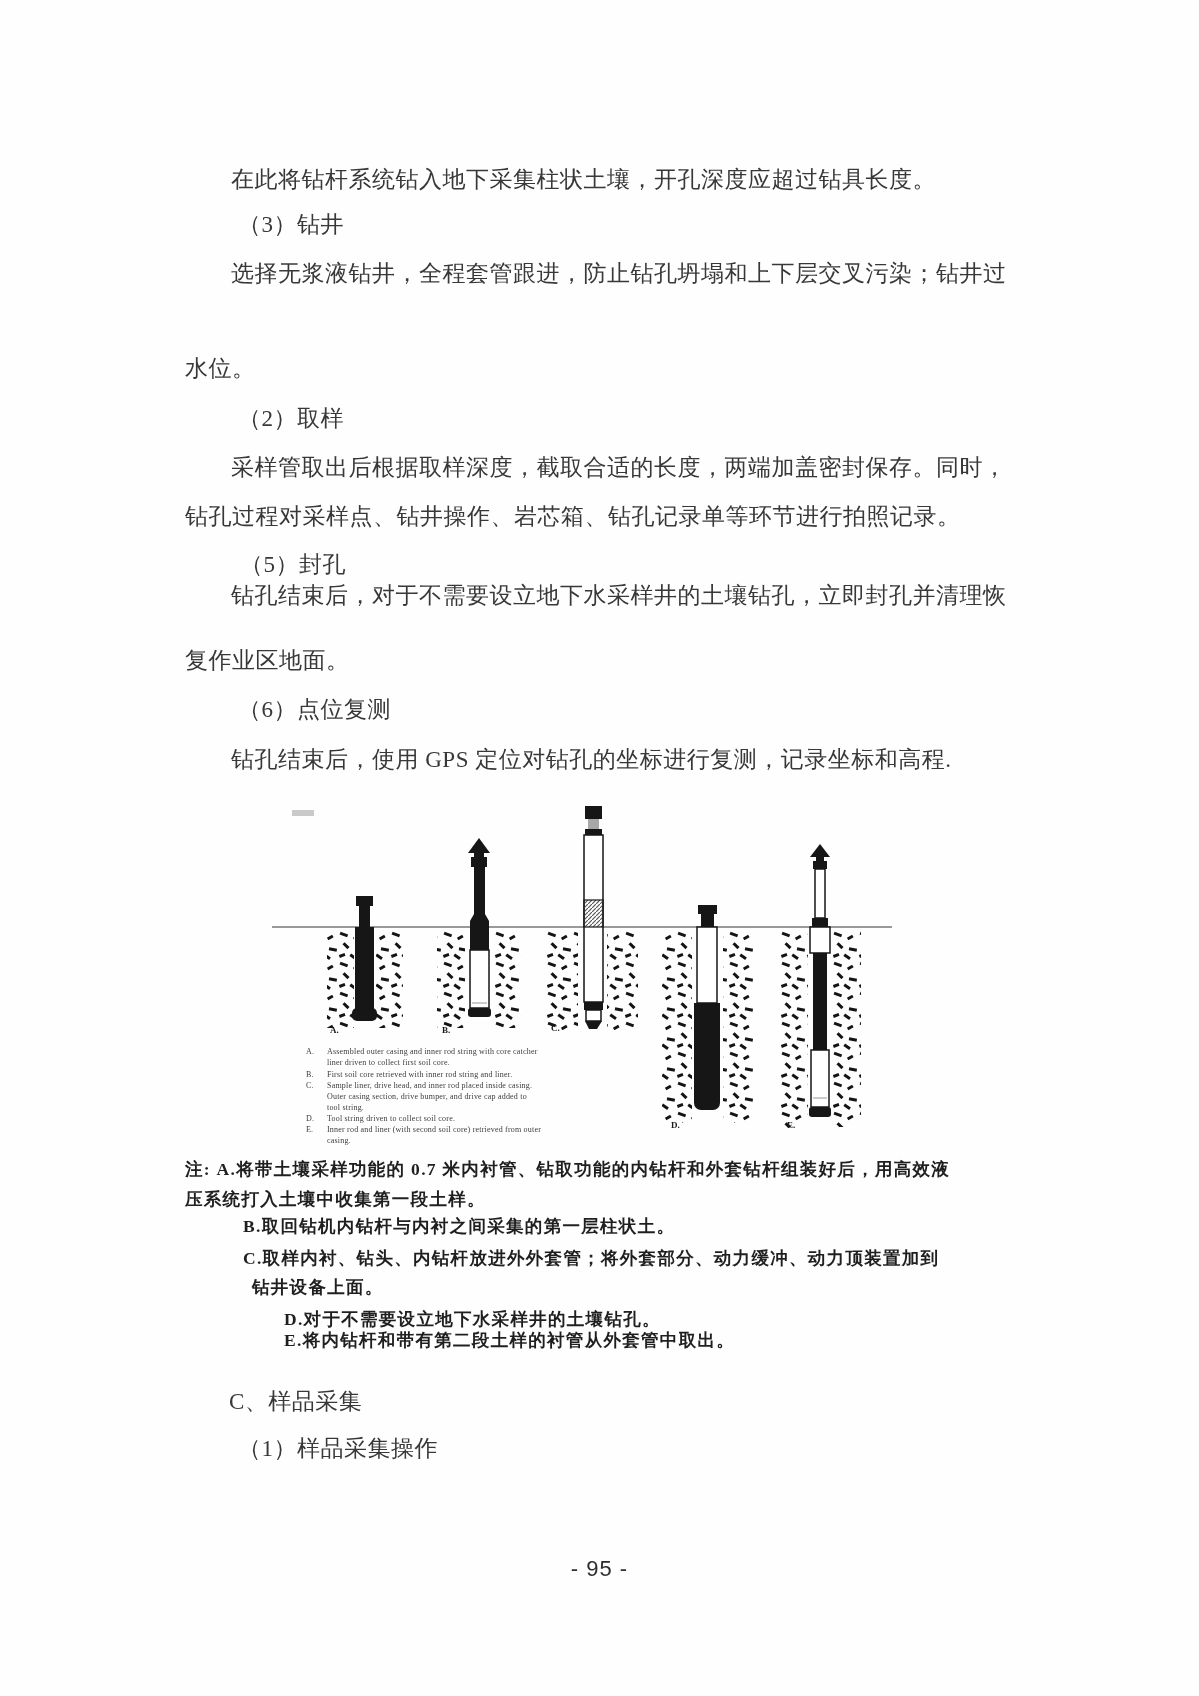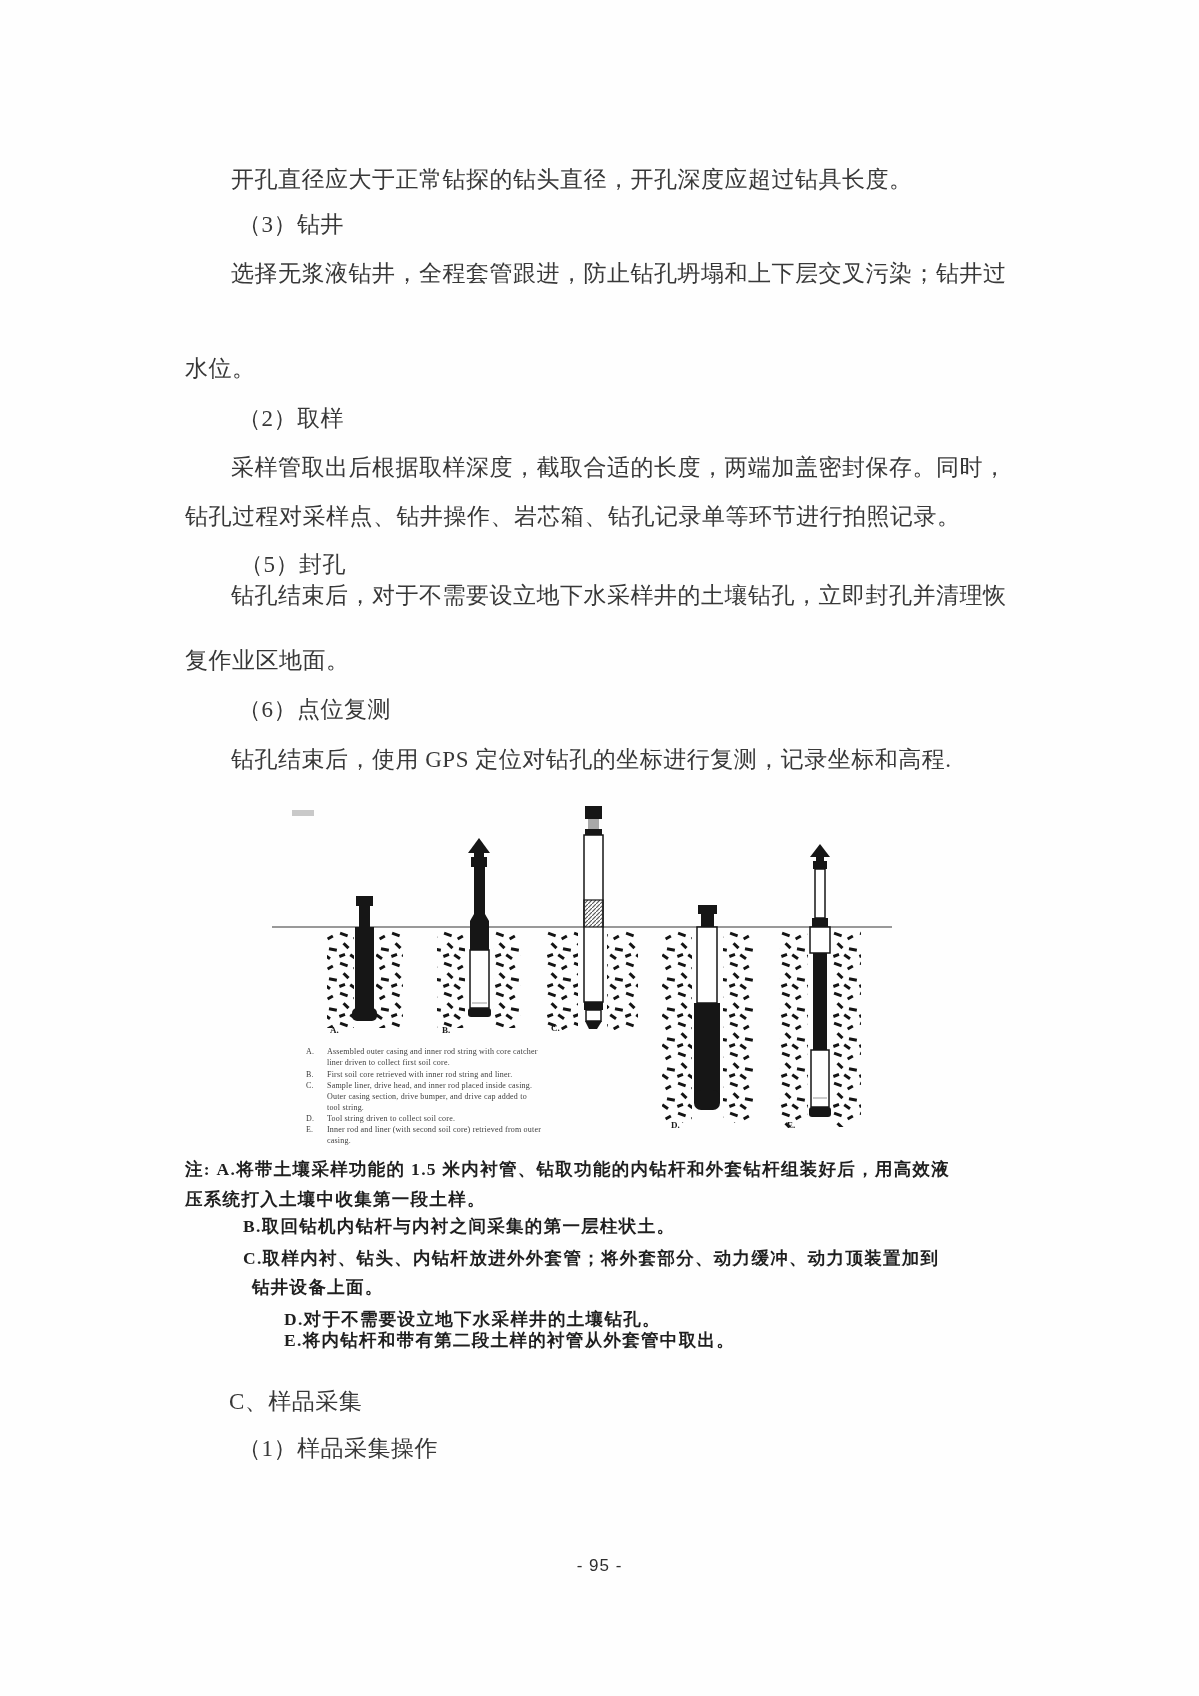--- a/index.html
+++ b/index.html
@@ -12,35 +12,35 @@
     position:absolute;white-space:nowrap;
     font-size:23px;line-height:28px;color:#383838;letter-spacing:.5px;
   }
   .note{ 
     position:absolute;white-space:nowrap;
     font-size:17.5px;line-height:22px;color:#1f1f1f;font-weight:bold;letter-spacing:1.3px;
   }
   .pageno{
     position:absolute;white-space:nowrap;left:0;width:1199px;text-align:center;
     font-family:"Liberation Sans","DejaVu Sans",sans-serif;
-    font-size:17px;color:#2e2e2e;letter-spacing:1px;
+    font-size:22px;color:#2e2e2e;letter-spacing:1px;
   }
   .fig{position:absolute;left:250px;top:795px;}
   .fig text{font-family:"Liberation Serif","DejaVu Serif",serif;}
   .cap{font-size:8px;fill:#3c3c3c;letter-spacing:.2px;}
   .stage{font-size:9px;font-weight:bold;fill:#1a1a1a;}
   .tube{fill:#ffffff;stroke:#161616;stroke-width:1.5;}
   .blk{fill:#161616;}
 </style>
 </head>
 <body>
 
 <div class="page">
 
-  <div class="bl" style="left:231px;top:166px">开孔直径应大于正常钻探的钻头直径，开孔深度应超过钻具长度。</div>
+  <div class="bl" style="left:231px;top:166px">在此将钻杆系统钻入地下采集柱状土壤，开孔深度应超过钻具长度。</div>
   <div class="bl" style="left:238px;top:211px">（3）钻井</div>
   <div class="bl" style="left:231px;top:260px">选择无浆液钻井，全程套管跟进，防止钻孔坍塌和上下层交叉污染；钻井过</div>
   <div class="bl" style="left:185px;top:355px">水位。</div>
   <div class="bl" style="left:238px;top:405px">（2）取样</div>
   <div class="bl" style="left:185px;top:503px">钻孔过程对采样点、钻井操作、岩芯箱、钻孔记录单等环节进行拍照记录。</div>
   <div class="bl" style="left:231px;top:454px">采样管取出后根据取样深度，截取合适的长度，两端加盖密封保存。同时，</div>
   <div class="bl" style="left:240px;top:551px">（5）封孔</div>
   <div class="bl" style="left:231px;top:582px">钻孔结束后，对于不需要设立地下水采样井的土壤钻孔，立即封孔并清理恢</div>
   <div class="bl" style="left:185px;top:647px">复作业区地面。</div>
   <div class="bl" style="left:238px;top:696px">（6）点位复测</div>
@@ -149,21 +149,21 @@
       <text class="cap" x="327" y="1099">Outer casing section, drive bumper, and drive cap added to</text>
       <text class="cap" x="327" y="1110">tool string.</text>
       <text class="cap" x="306" y="1121">D.</text>
       <text class="cap" x="327" y="1121">Tool string driven to collect soil core.</text>
       <text class="cap" x="306" y="1132">E.</text>
       <text class="cap" x="327" y="1132">Inner rod and liner (with second soil core) retrieved from outer</text>
       <text class="cap" x="327" y="1143">casing.</text>
     </g>
   </svg>
 
-  <div class="note" style="left:185px;top:1158px">注: A.将带土壤采样功能的 1.5 米内衬管、钻取功能的内钻杆和外套钻杆组装好后，用高效液</div>
+  <div class="note" style="left:185px;top:1158px">注: A.将带土壤采样功能的 0.7 米内衬管、钻取功能的内钻杆和外套钻杆组装好后，用高效液</div>
   <div class="note" style="left:185px;top:1188px">压系统打入土壤中收集第一段土样。</div>
   <div class="note" style="left:243px;top:1215px">B.取回钻机内钻杆与内衬之间采集的第一层柱状土。</div>
   <div class="note" style="left:243px;top:1247px">C.取样内衬、钻头、内钻杆放进外外套管；将外套部分、动力缓冲、动力顶装置加到</div>
   <div class="note" style="left:252px;top:1276px">钻井设备上面。</div>
   <div class="note" style="left:284px;top:1308px">D.对于不需要设立地下水采样井的土壤钻孔。</div>
   <div class="note" style="left:284px;top:1329px">E.将内钻杆和带有第二段土样的衬管从外套管中取出。</div>
 
   <div class="bl" style="left:229px;top:1388px">C、样品采集</div>
   <div class="bl" style="left:238px;top:1435px">（1）样品采集操作</div>
 

